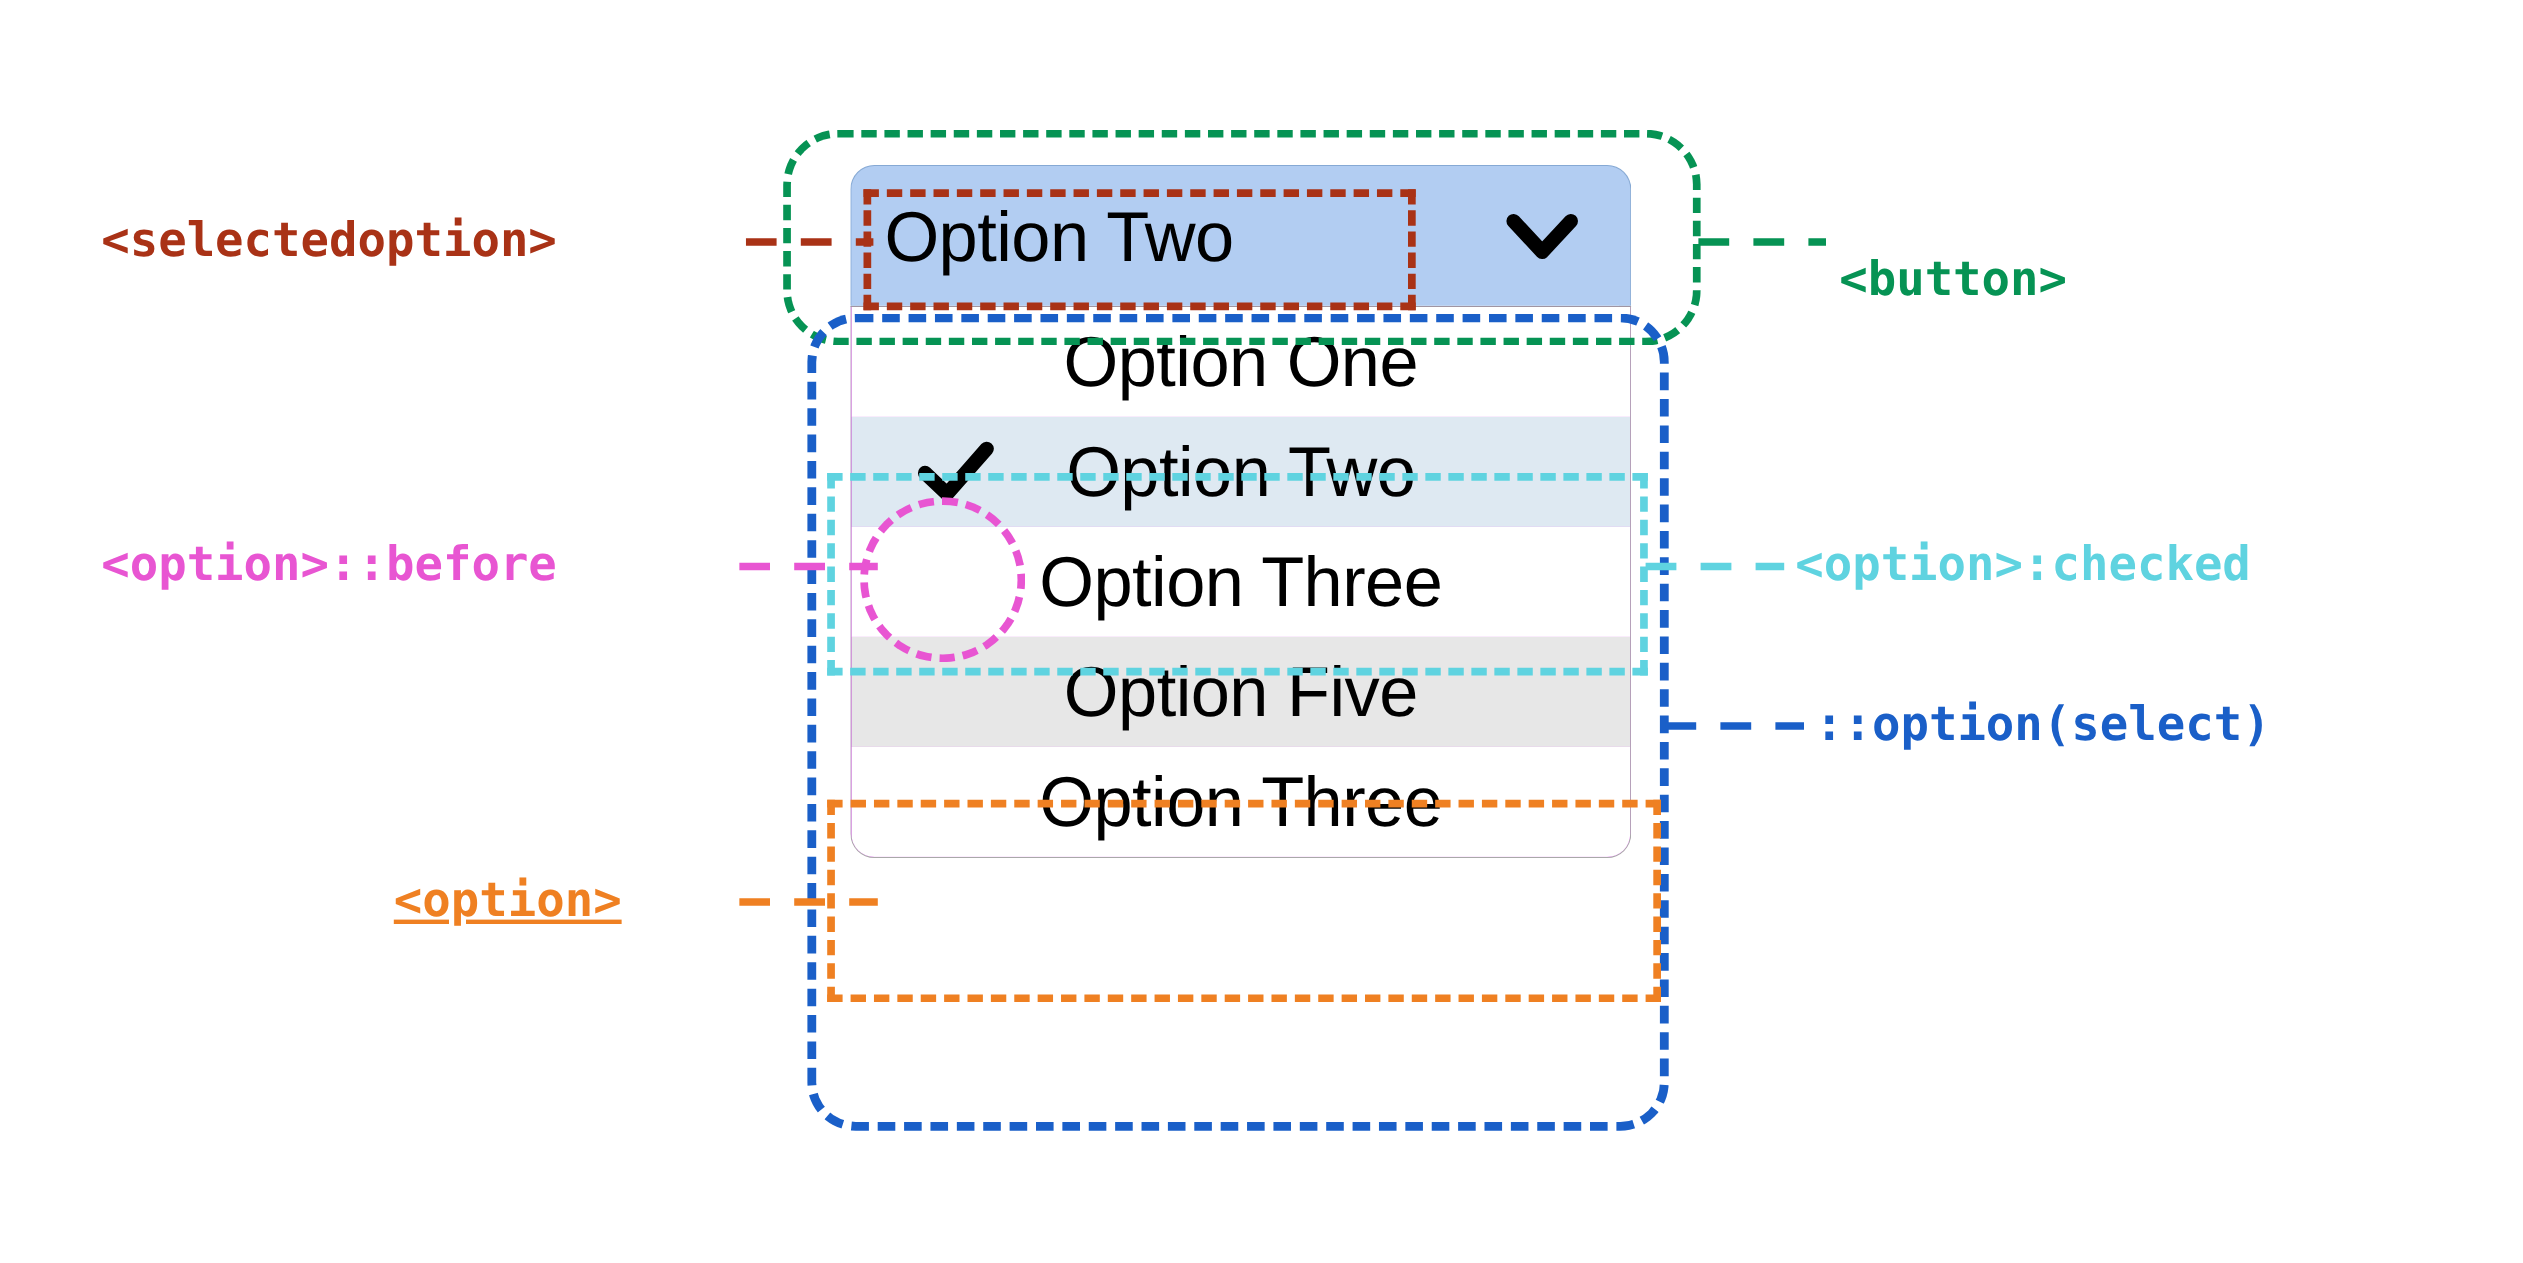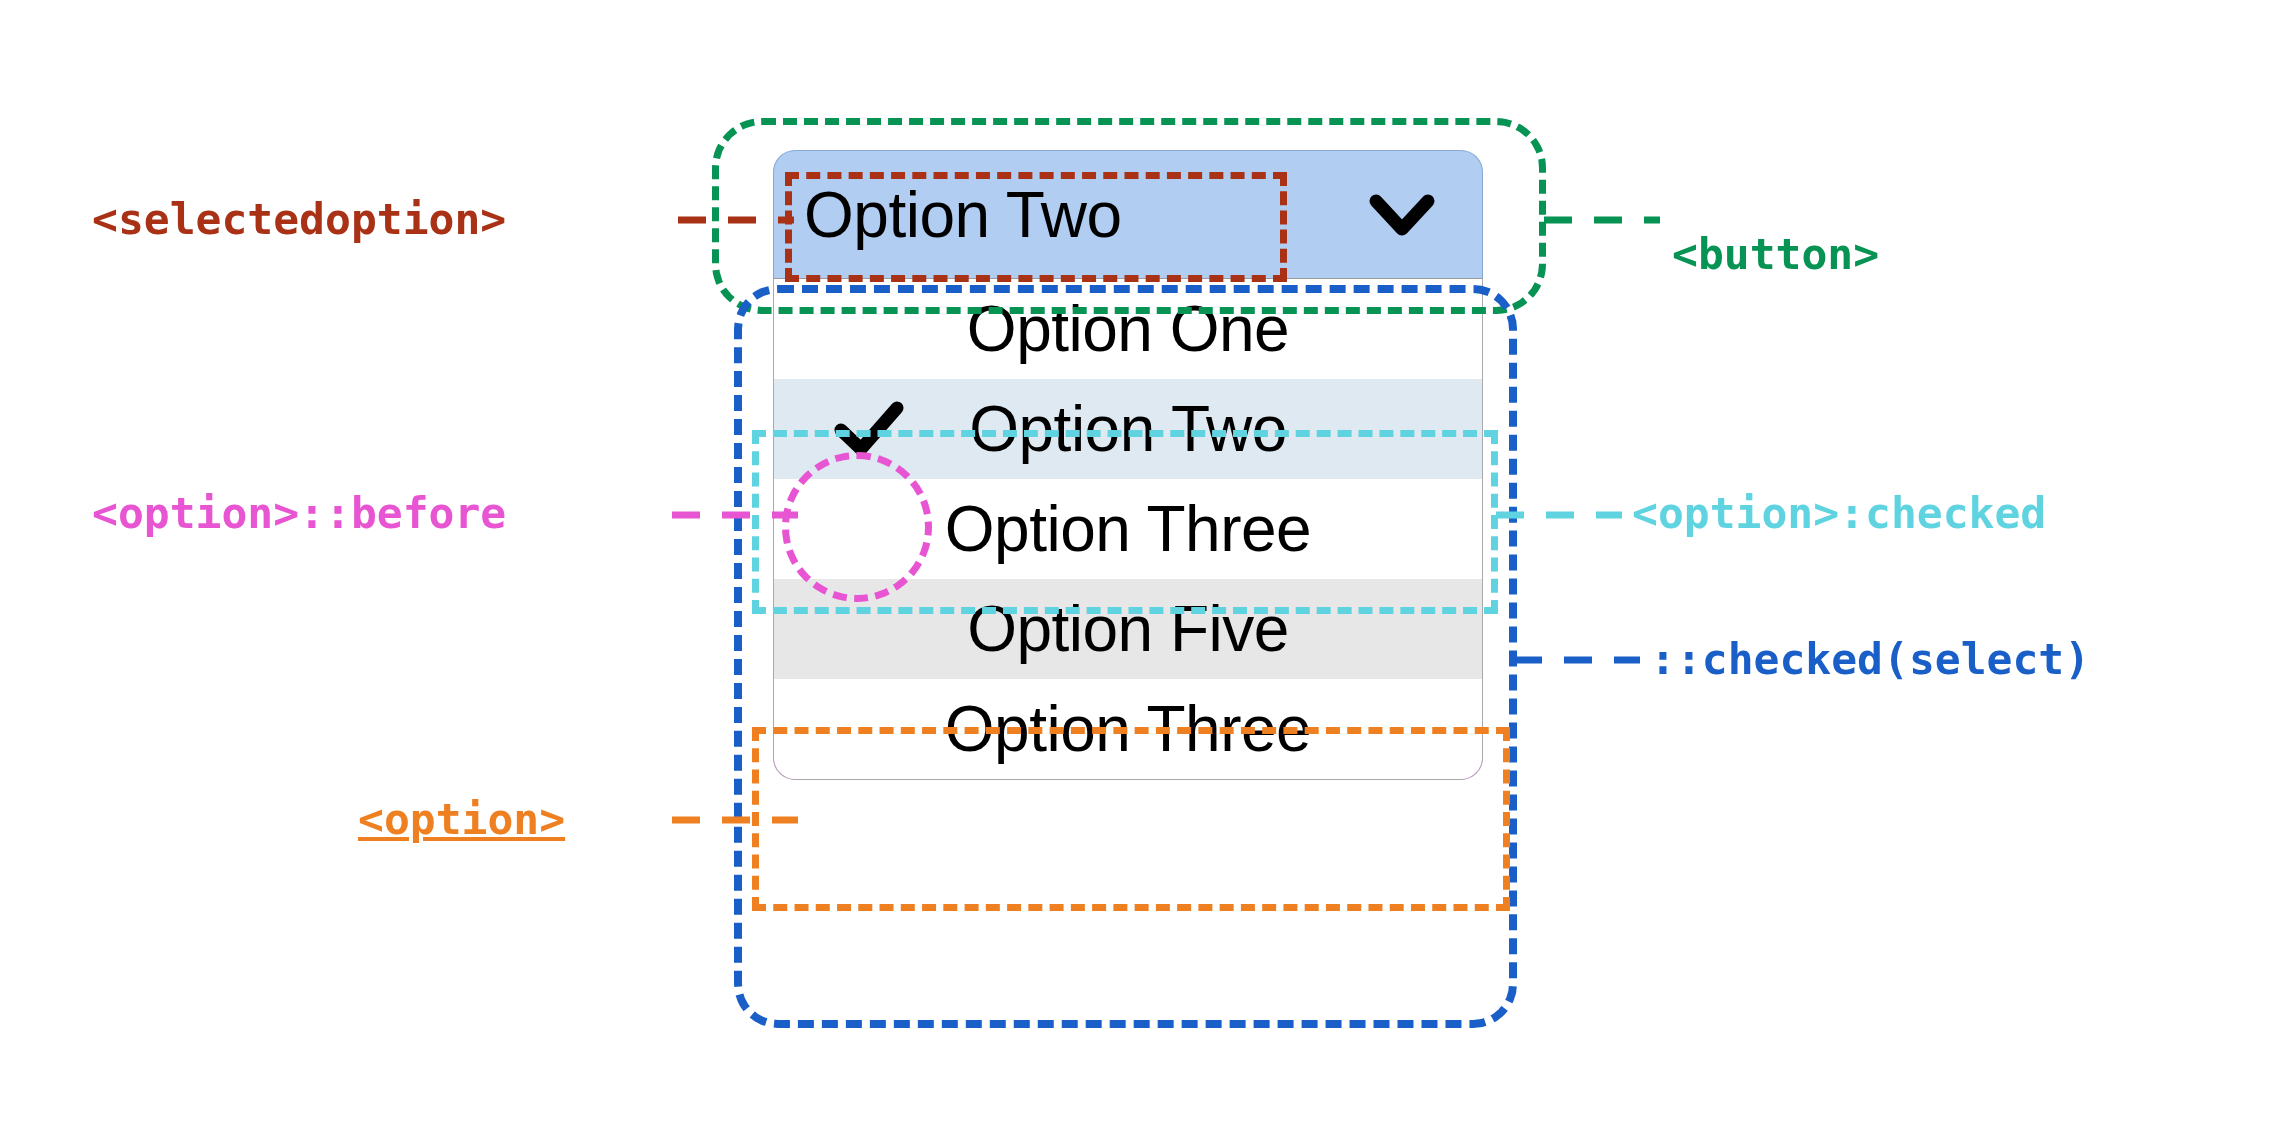--- a/index.html
+++ b/index.html
@@ -213,17 +213,17 @@
   </svg>
 
   <div class="ann-label" style="left:92px; top:198px; color:#a93216;">&lt;selectedoption&gt;</div>
 
   <div class="ann-label" style="left:1672px; top:198px; color:#069354;margin-top:35px;">&lt;button&gt;</div>
 
   <div class="ann-label" style="left:92px; top:492px; color:#e855d2;">&lt;option&gt;::before</div>
 
   <div class="ann-label" style="left:1632px; top:492px; color:#5fd3e0;">&lt;option&gt;:checked</div>
 
-  <div class="ann-label" style="left:1650px; top:638px; color:#1a5fc8;">::checked(select)</div>
+  <div class="ann-label" style="left:1650px; top:638px; color:#1a5fc8;">::option(select)</div>
 
   <div class="ann-label" style="left:358px; top:798px; color:#ef8022;text-decoration:underline;">&lt;option&gt;</div>
 
 </div>
 
 </body></html>

